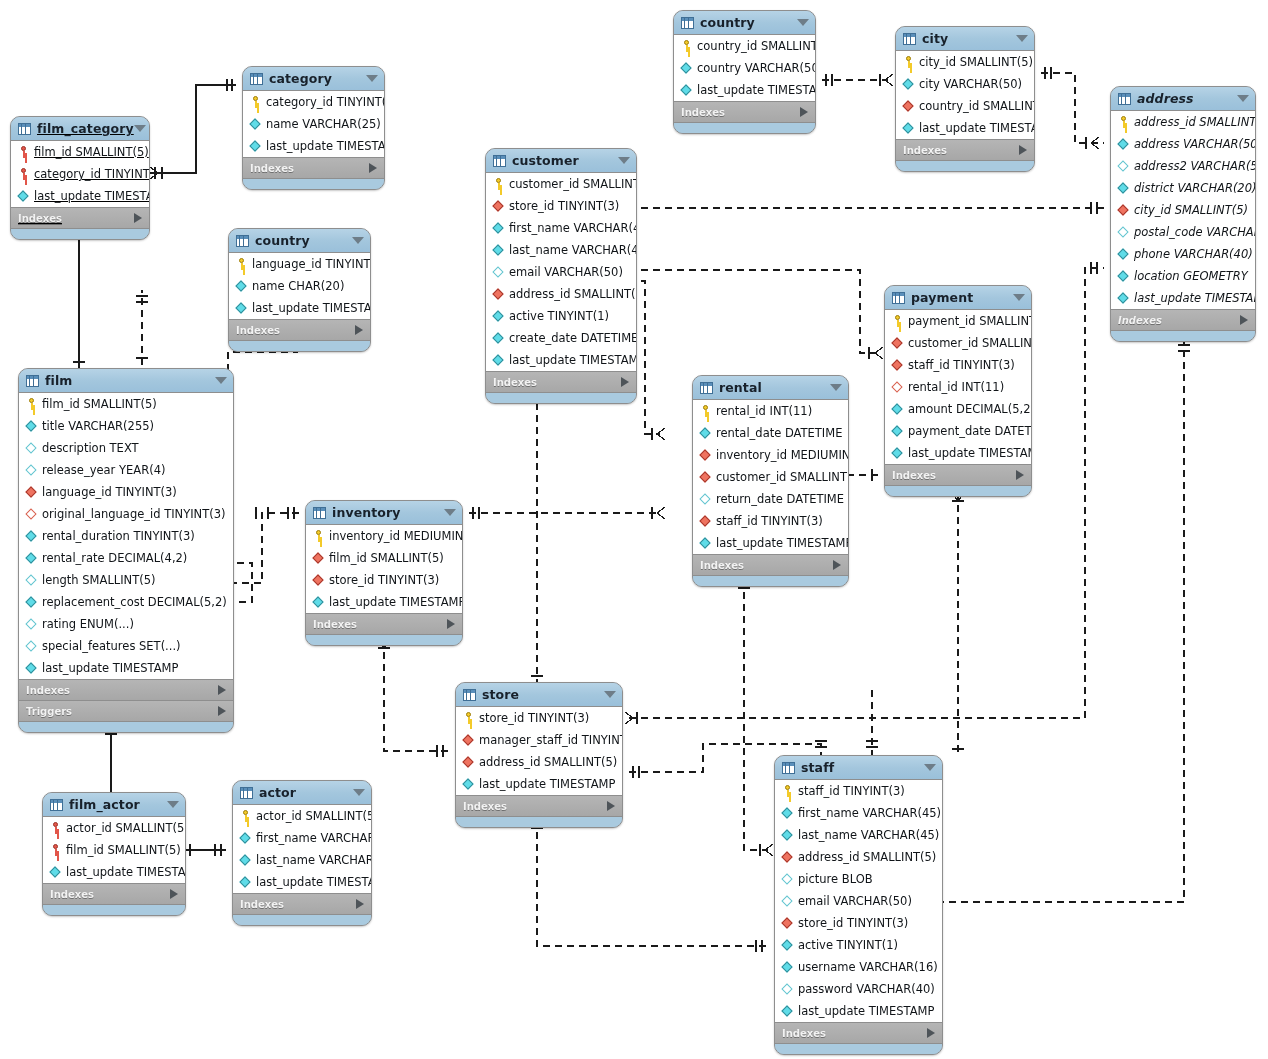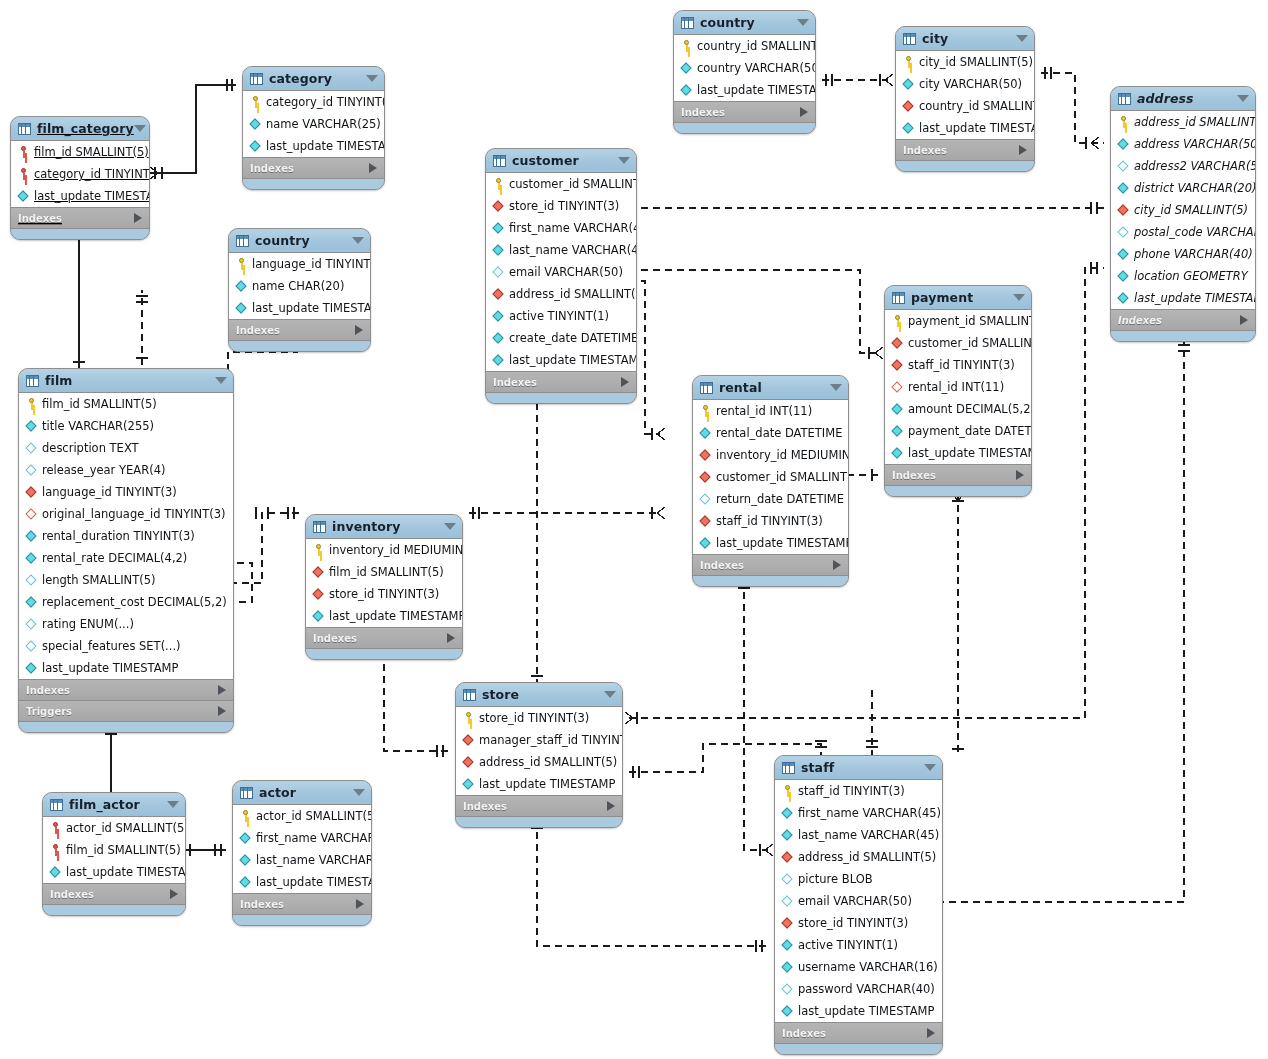--- a/index.html
+++ b/index.html
@@ -791,21 +791,21 @@
       <div class="subrow">
         <span>Indexes</span>
         <span class="tri"></span>
       </div>
       <div class="subrow">
         <span>Triggers</span>
         <span class="tri"></span>
       </div>
       <div class="tbl-foot"></div>
     </div>
-    <div class="tbl" style="left: 305px; top: 500px; width: 158px; margin-top: 14px;">
+    <div class="tbl" style="left: 305px; top: 500px; width: 158px;">
       <div class="tbl-hdr">
         <span class="hdr-ico"></span>
         <span class="tbl-name">inventory</span>
         <span class="hdr-caret"></span>
       </div>
       <div class="cols">
         <div class="col">
           <span class="col-ico ico-key-pk"></span>
           <span>inventory_id MEDIUMINT(8)</span>
         </div>

